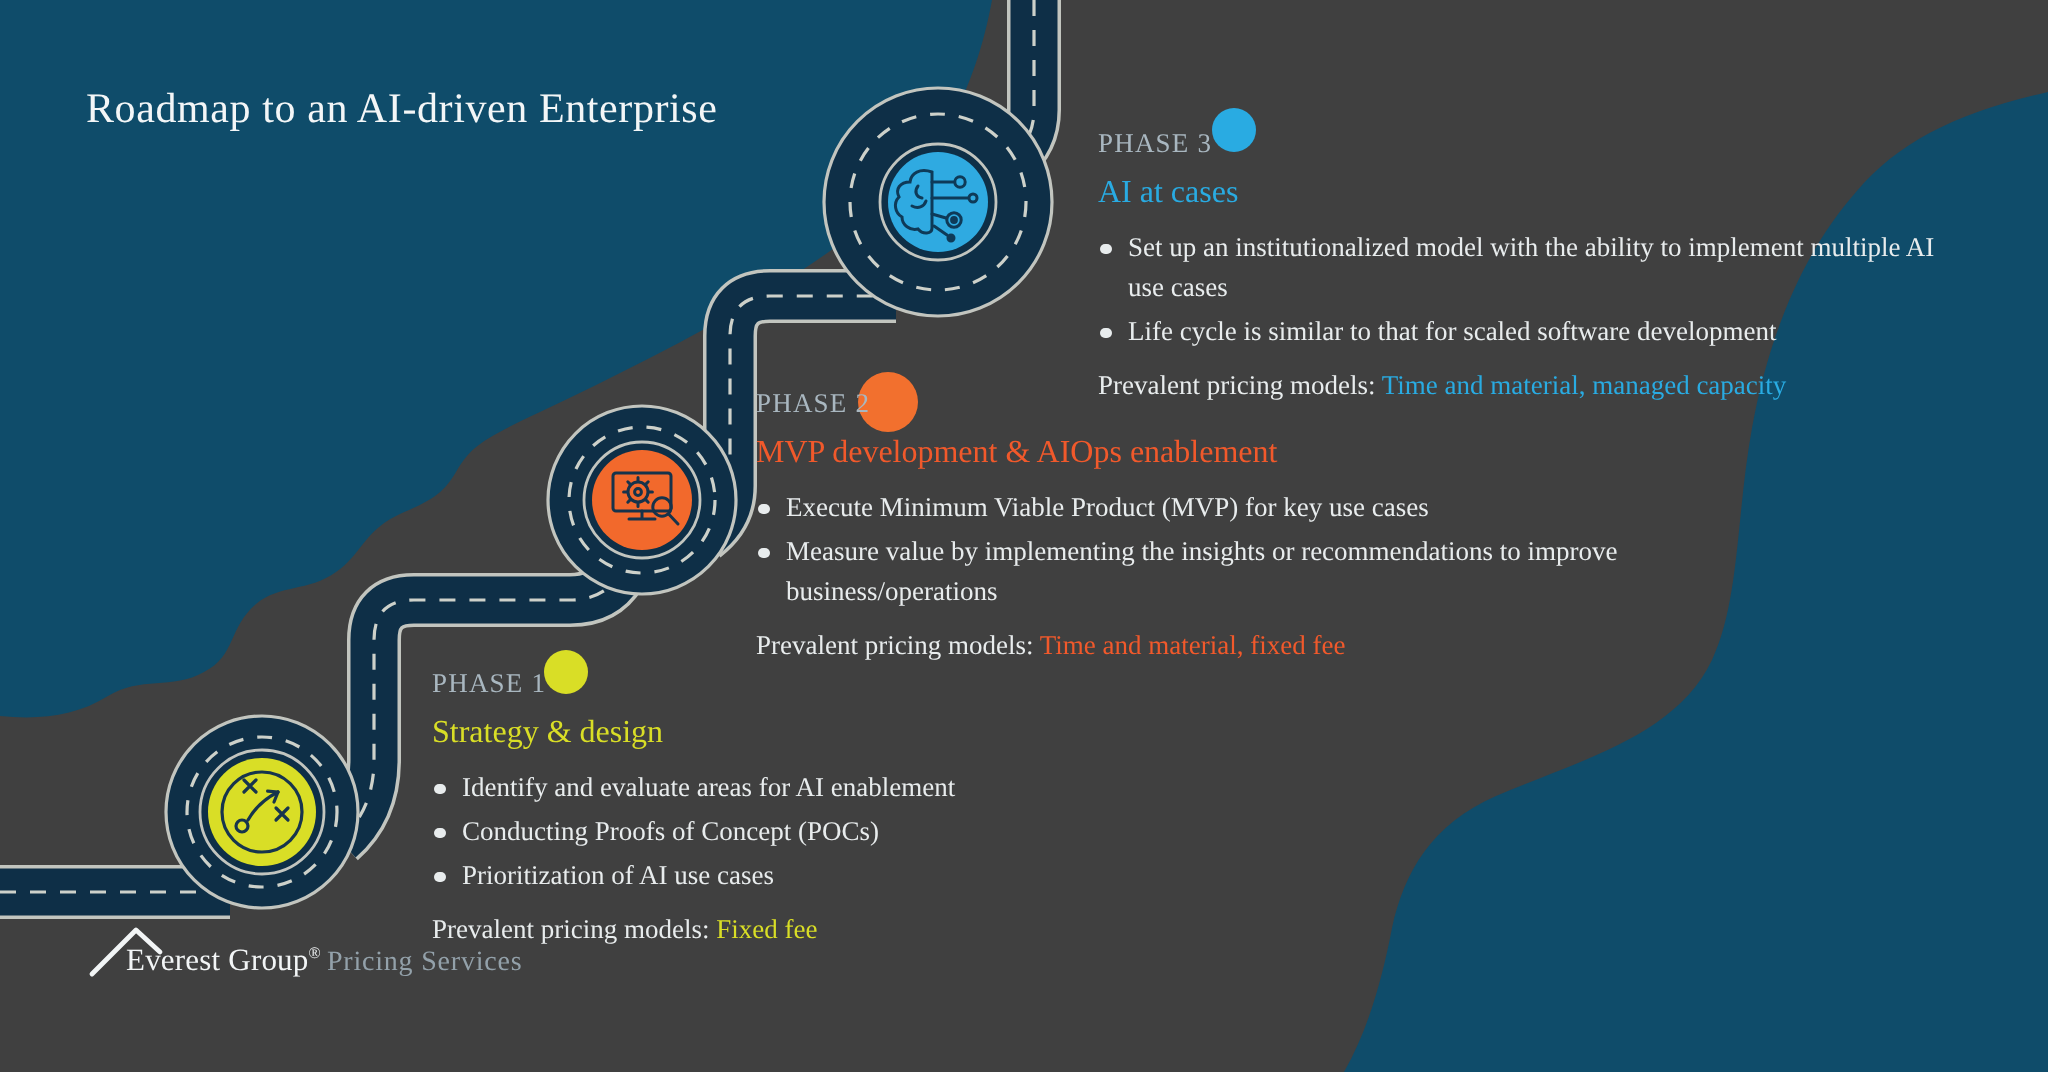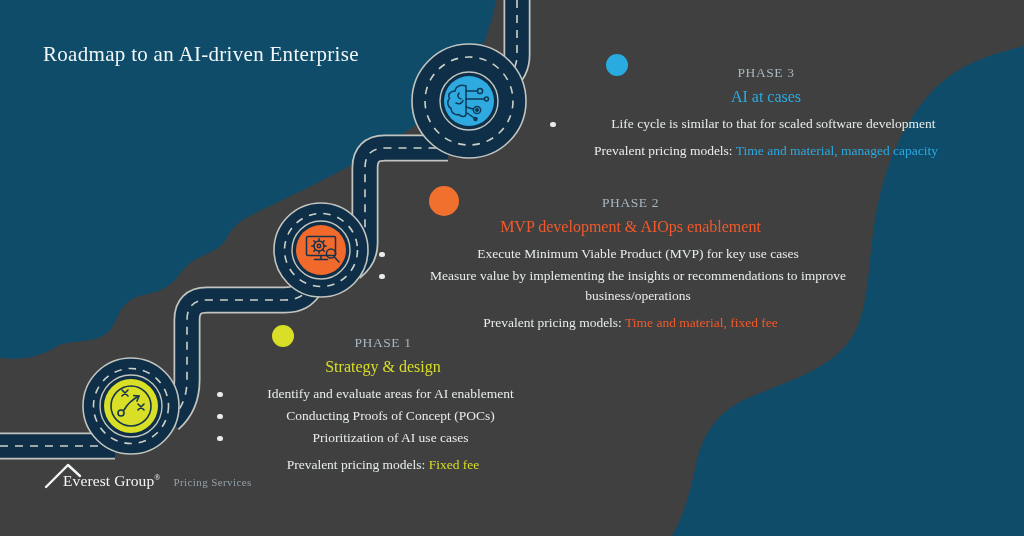--- a/index.html
+++ b/index.html
@@ -7,21 +7,21 @@
     position:relative;width:1024px;height:536px;overflow:hidden;
     background:#404040;
     font-family:Liberation Serif, serif;
     -webkit-font-smoothing:antialiased;
   }
   .bg{position:absolute;left:0;top:0;width:1024px;height:536px;}
   .title{
     position:absolute;left:43px;top:42px;margin:0;
     font-size:21px;font-weight:400;letter-spacing:.3px;color:#F3F6F7;
   }
-  .phase{position:absolute;text-align:center;}
+  .phase{position:absolute;}
   .phase-head{position:relative;height:18px;margin-top:6px;}
   .phase-label{
     position:relative;z-index:2;
     font-size:13.5px;letter-spacing:.6px;color:#A9B7C0;
   }
   .phase-dot{position:absolute;z-index:1;border-radius:50%;}
   .dot-p3{left:57px;top:-9px;width:22px;height:22px;background:#29ABE2;}
   .dot-p2{left:51px;top:-7px;width:30px;height:30px;background:#F2702E;}
   .dot-p1{left:56px;top:-8px;width:22px;height:22px;background:#D9DE26;}
   .phase h2{margin:7px 0 0 0;font-size:16px;font-weight:400;}
@@ -44,21 +44,21 @@
   .p3{left:549px;top:57px;width:434px;}
   .p2{left:378px;top:187px;width:505px;}
   .p1{left:216px;top:327px;width:334px;}
   .footer{position:absolute;left:44px;top:459px;height:34px;}
   .logo-mark{position:absolute;left:0;top:2px;}
   .logo-text{
     position:absolute;left:19px;top:13px;white-space:nowrap;
     font-size:15.5px;color:#F2F5F6;letter-spacing:.1px;
   }
   .logo-reg{font-size:8px;vertical-align:super;}
-  .logo-sub{font-size:11px;color:#93A1AA;letter-spacing:.4px;margin-left:13px;}
+  .logo-sub{font-size:14px;color:#93A1AA;letter-spacing:.4px;margin-left:3px;}
 </style>
 </head>
 <body>
 
 <div class="canvas">
 
   <svg class="bg" viewBox="0 0 1024 536" xmlns="http://www.w3.org/2000/svg">
 
     <path fill="#0F4C6A" d="M0 0 H496 C488 44 468 86 428 116 C378 154 320 182 270 206 C240 220 235 224 228 236
          C220 250 210 252 198 258 C182 266 180 278 168 286 C154 296 140 292 128 302
@@ -148,20 +148,21 @@
 
   <h1 class="title">Roadmap to an AI-driven Enterprise</h1>
 
   <section class="phase p3">
     <div class="phase-head">
       <span class="phase-dot dot-p3"></span>
       <span class="phase-label">PHASE 3</span>
     </div>
     <h2>AI at cases</h2>
     <ul>
+      <li><span class="bdot"></span><span>Set up an institutionalized model with the ability to implement multiple AI use cases</span></li>
       <li><span class="bdot"></span><span>Life cycle is similar to that for scaled software development</span></li>
     </ul>
     <div class="pricing">
       <span>Prevalent pricing models: </span><span class="models-p3">Time and material, managed capacity</span>
     </div>
   </section>
 
   <section class="phase p2">
     <div class="phase-head">
       <span class="phase-dot dot-p2"></span>

